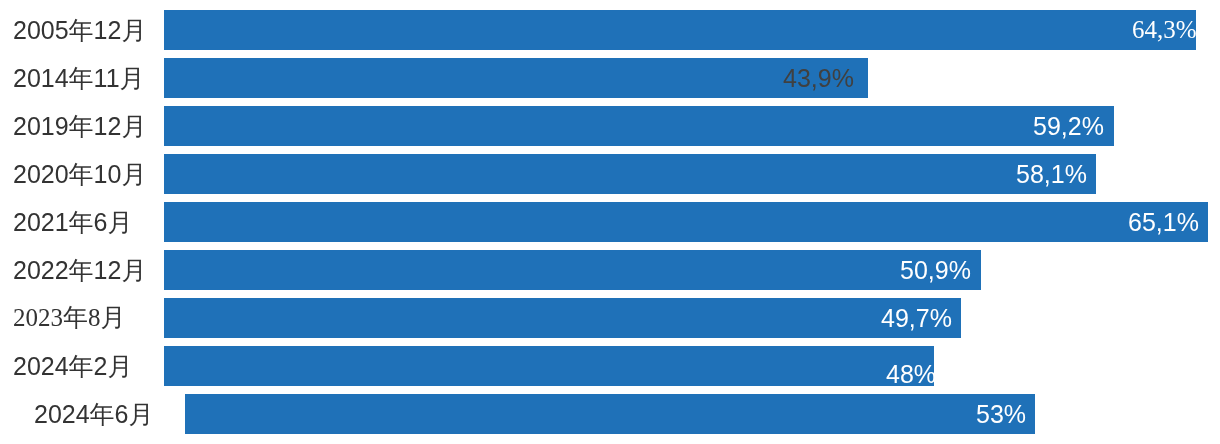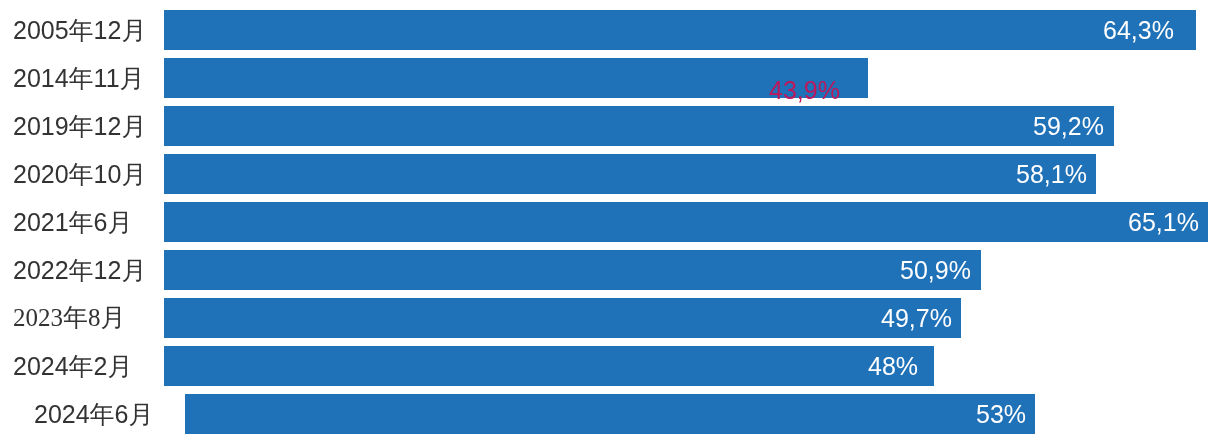--- a/index.html
+++ b/index.html
@@ -44,27 +44,27 @@
   }
 </style>
 </head>
 <body>
 
 <div id="chart" style="background: rgb(255, 255, 255);">
 
   <div class="bar-row" style="top: 10px; height: 40px;">
     <span class="cat-label" style="color: rgb(51, 51, 51); line-height: 40px;">2005年12月</span>
     <div class="bar" style="left: 164px; width: 1031.57px; height: 40px; background: rgb(31, 113, 184);"></div>
-    <span class="value-label" style="right: 46px; color: rgb(255, 255, 255); line-height: 40px;">64,3%</span>
+    <span class="value-label" style="right: 23px; color: rgb(255, 255, 255); line-height: 40px; font-family: Liberation Serif, serif;">64,3%</span>
   </div>
 
   <div class="bar-row" style="top: 58px; height: 40px;">
     <span class="cat-label" style="color: rgb(51, 51, 51); line-height: 40px;">2014年11月</span>
     <div class="bar" style="left: 164px; width: 704.288px; height: 40px; background: rgb(31, 113, 184);"></div>
-    <span class="value-label" style="right: 380px; color: #be185d; line-height: 40px; margin-top: 12px;">43,9%</span>
+    <span class="value-label" style="right: 366px; color: #404040; line-height: 40px;">43,9%</span>
   </div>
 
   <div class="bar-row" style="top: 106px; height: 40px; border-radius: 20px;">
     <span class="cat-label" style="color: rgb(51, 51, 51); line-height: 40px;">2019年12月</span>
     <div class="bar" style="left: 164px; width: 949.746px; height: 40px; background: rgb(31, 113, 184);"></div>
     <span class="value-label" style="right: 115.754px; color: rgb(255, 255, 255); line-height: 40px;">59,2%</span>
   </div>
 
   <div class="bar-row" style="top: 154px; height: 40px;">
     <span class="cat-label" style="color: rgb(51, 51, 51); line-height: 40px;">2020年10月</span>
@@ -86,21 +86,21 @@
 
   <div class="bar-row" style="top: 298px; height: 40px;">
     <span class="cat-label" style="color: rgb(51, 51, 51); line-height: 40px; font-family: Liberation Serif, serif;">2023年8月</span>
     <div class="bar" style="left: 164px; width: 797.338px; height: 40px; background: rgb(31, 113, 184);"></div>
     <span class="value-label" style="right: 268.162px; color: rgb(255, 255, 255); line-height: 40px;">49,7%</span>
   </div>
 
   <div class="bar-row" style="top: 346px; height: 36px;">
     <span class="cat-label" style="color: rgb(51, 51, 51); line-height: 40px;">2024年2月</span>
     <div class="bar" style="left: 164px; width: 770.065px; height: 40px; background: rgb(31, 113, 184);"></div>
-    <span class="value-label" style="right: 302px; color: rgb(255, 255, 255); line-height: 40px;">48%</span>
+    <span class="value-label" style="right: 284px; color: rgb(255, 255, 255); line-height: 40px; margin-top: 8px;">48%</span>
   </div>
 
   <div class="bar-row" style="top: 394px; height: 28px; margin-left: 21px;">
     <span class="cat-label" style="color: rgb(51, 51, 51); line-height: 40px;">2024年6月</span>
     <div class="bar" style="left: 164px; width: 850.28px; height: 40px; background: rgb(31, 113, 184);"></div>
     <span class="value-label" style="right: 215.22px; color: rgb(255, 255, 255); line-height: 40px;">53%</span>
   </div>
 
 </div>
 

